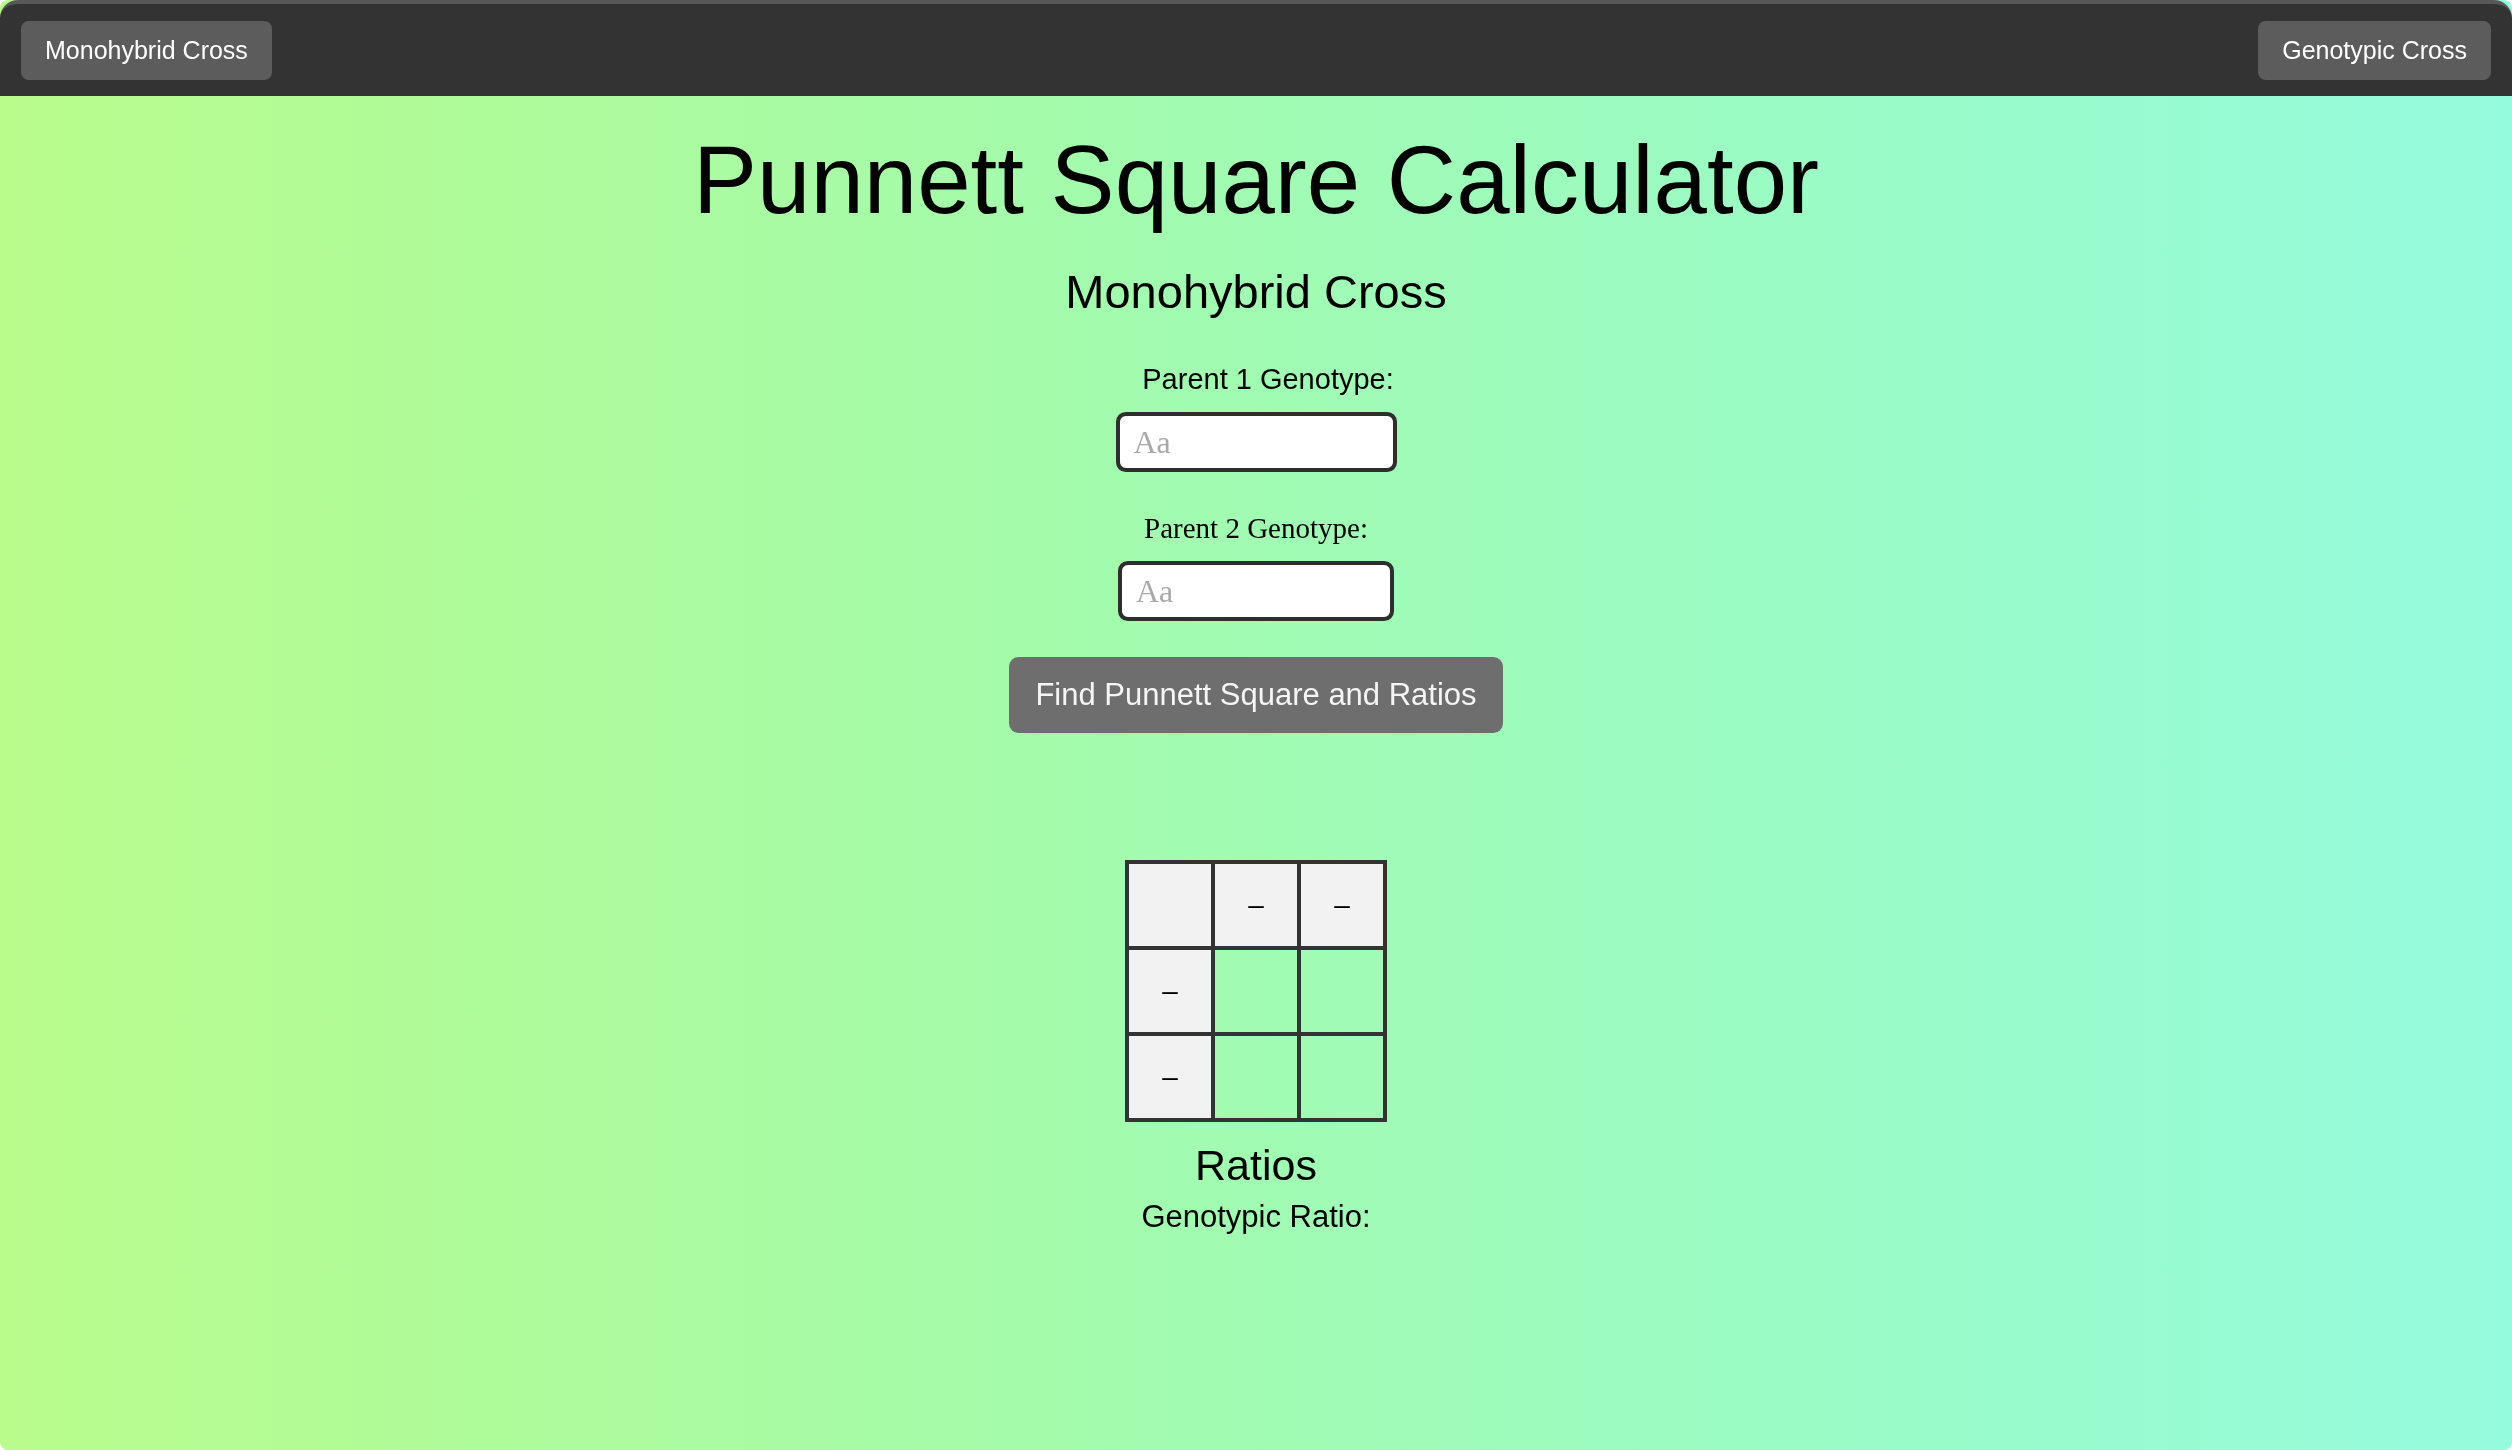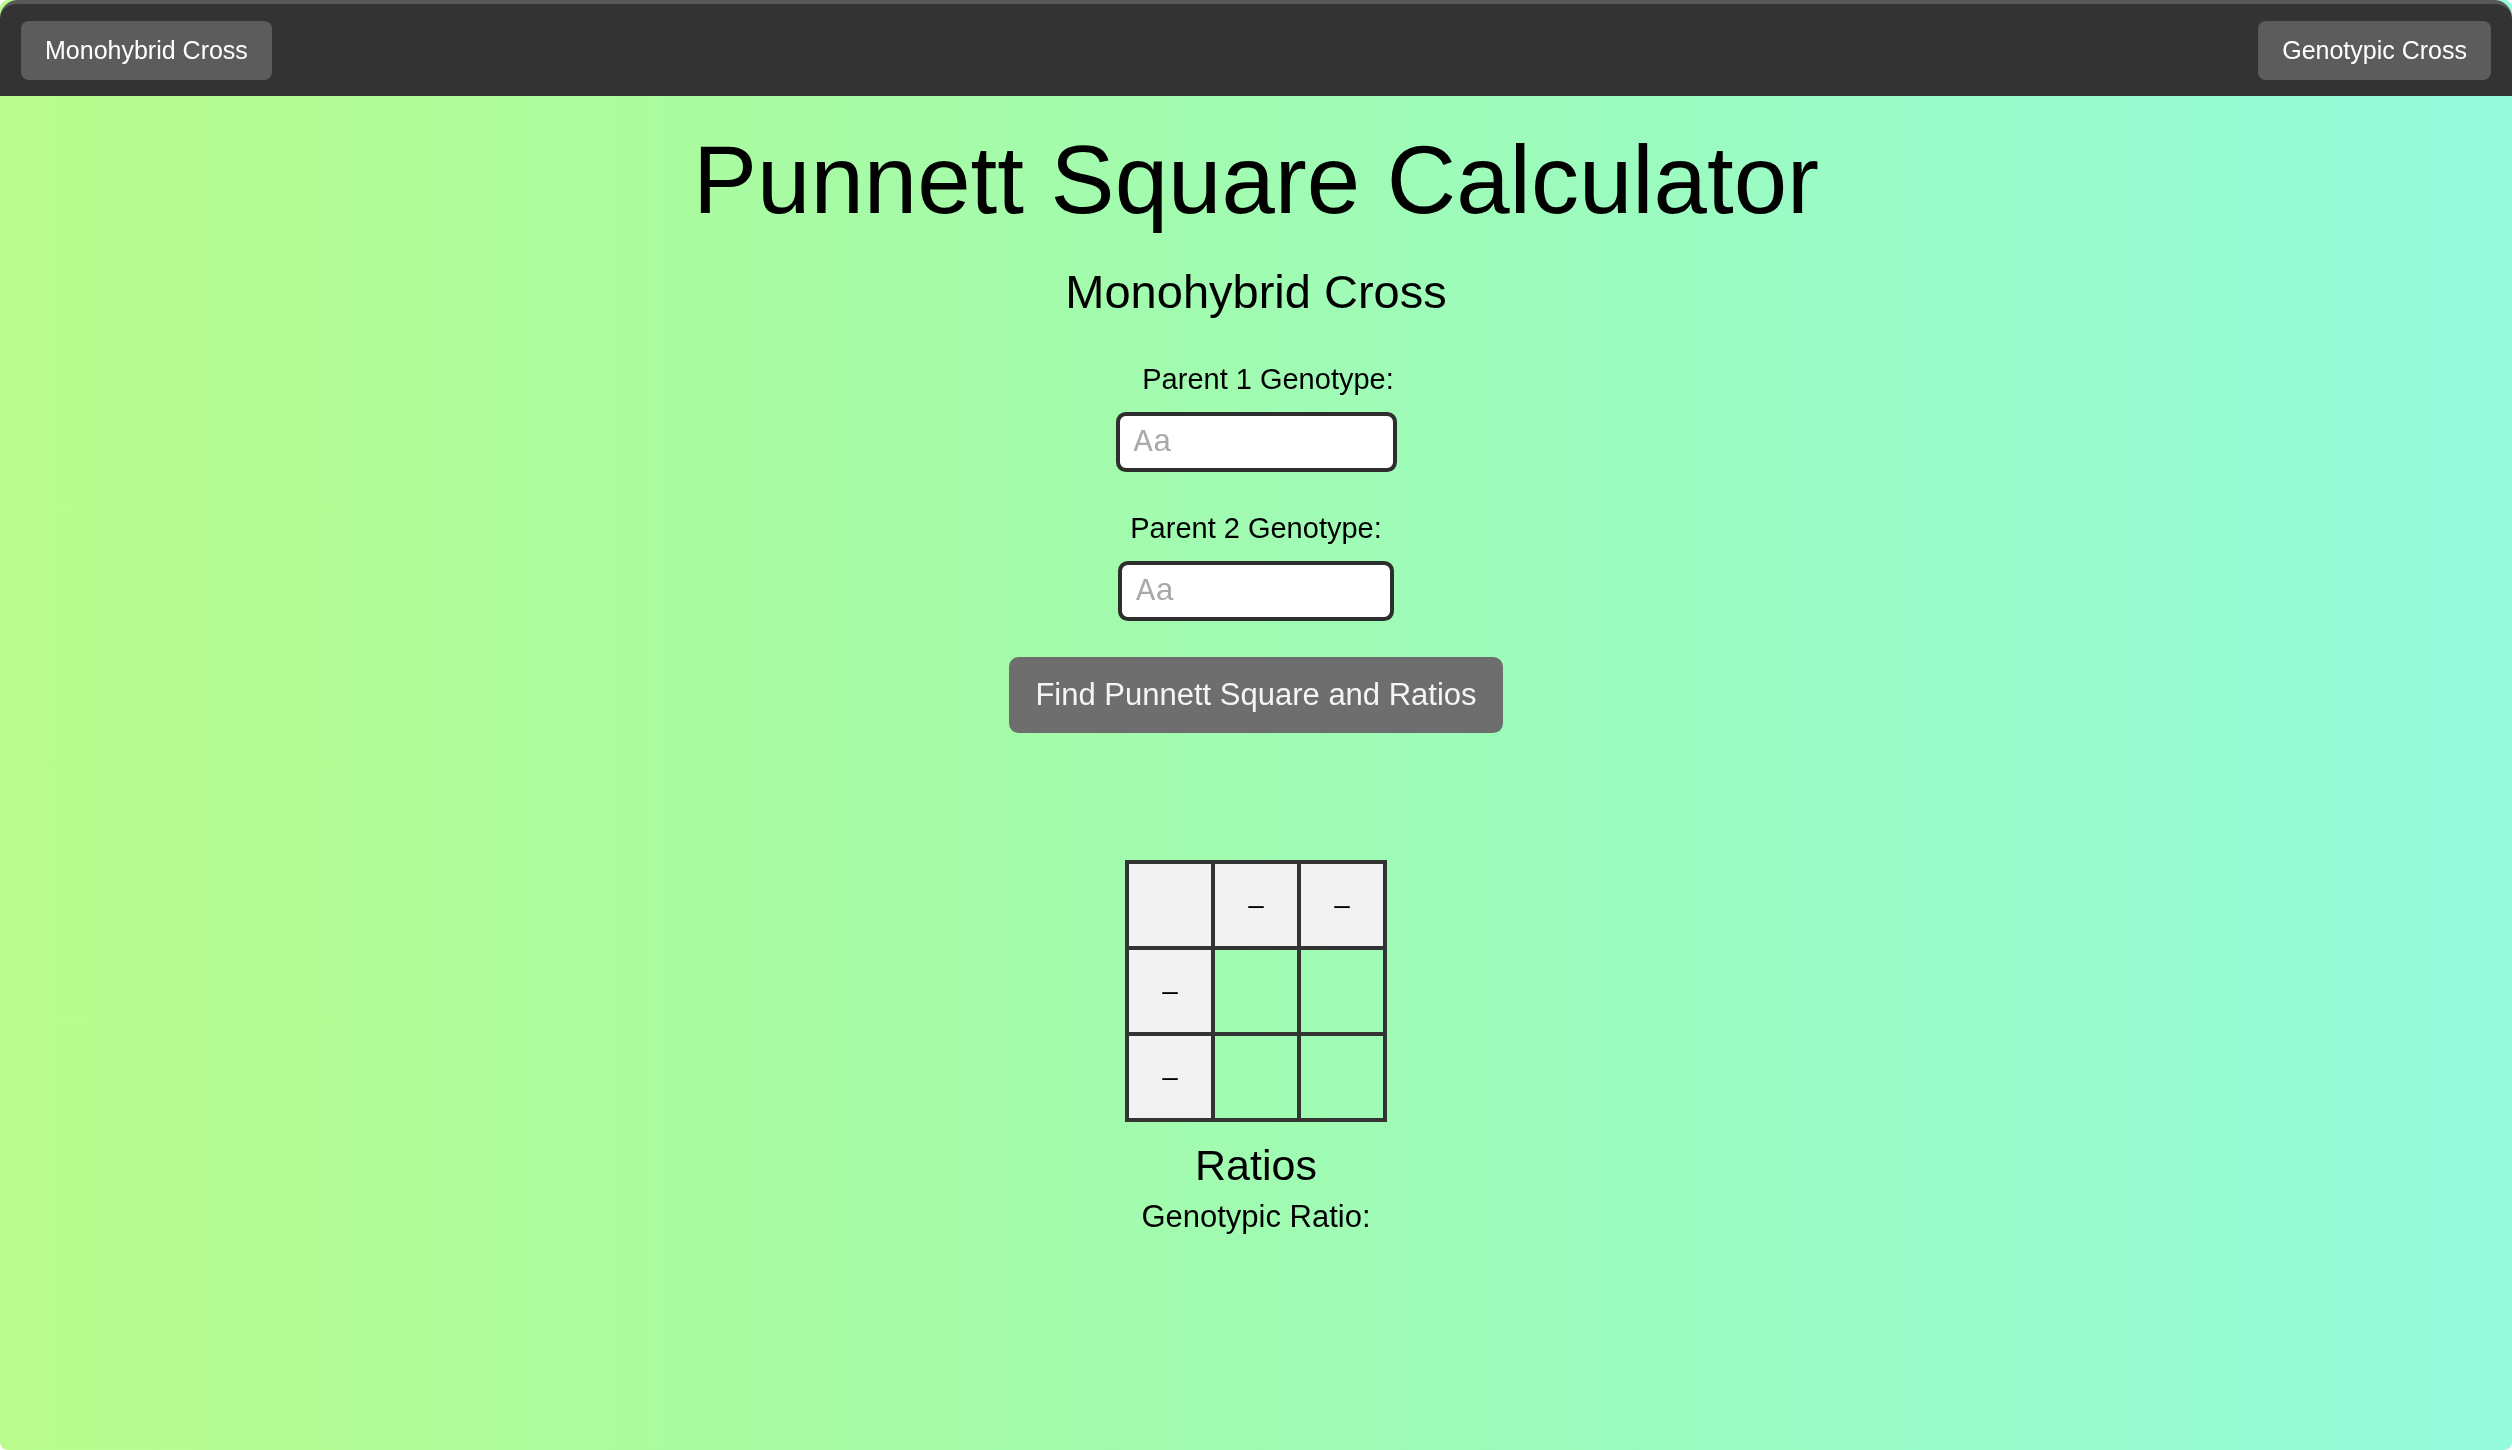--- a/index.html
+++ b/index.html
@@ -84,31 +84,31 @@
     font-size: 47px;
     line-height: 1.0;
   }
 
   .field-label {
     font-size: 29px;
     line-height: 1.0;
     color: #000;
   }
   #label-p1 { margin-top: 50px; padding-left: 24px; }
-  #label-p2 { margin-top: 42px; }
+  #label-p2 { margin-top: 42px; font-family: Liberation Serif, serif; }
 
   .geno-input {
     display: block;
     margin: 18px auto 0 auto;
     height: 60px;
     background: #ffffff;
     border: 4.2px solid #2e2e2e;
     border-radius: 9.8px;
     box-sizing: border-box;
-    font-family: Liberation Mono, monospace;
+    font-family: Liberation Serif, serif;
     font-size: 32px;
     color: #000000;
     padding: 0 14px;
     outline: none;
   }
   #input-parent1 { width: 281px; }
   #input-parent2 { width: 276px; }
   .geno-input::placeholder { color: #a9a9a9; opacity: 1; }
 
   #find-button {

